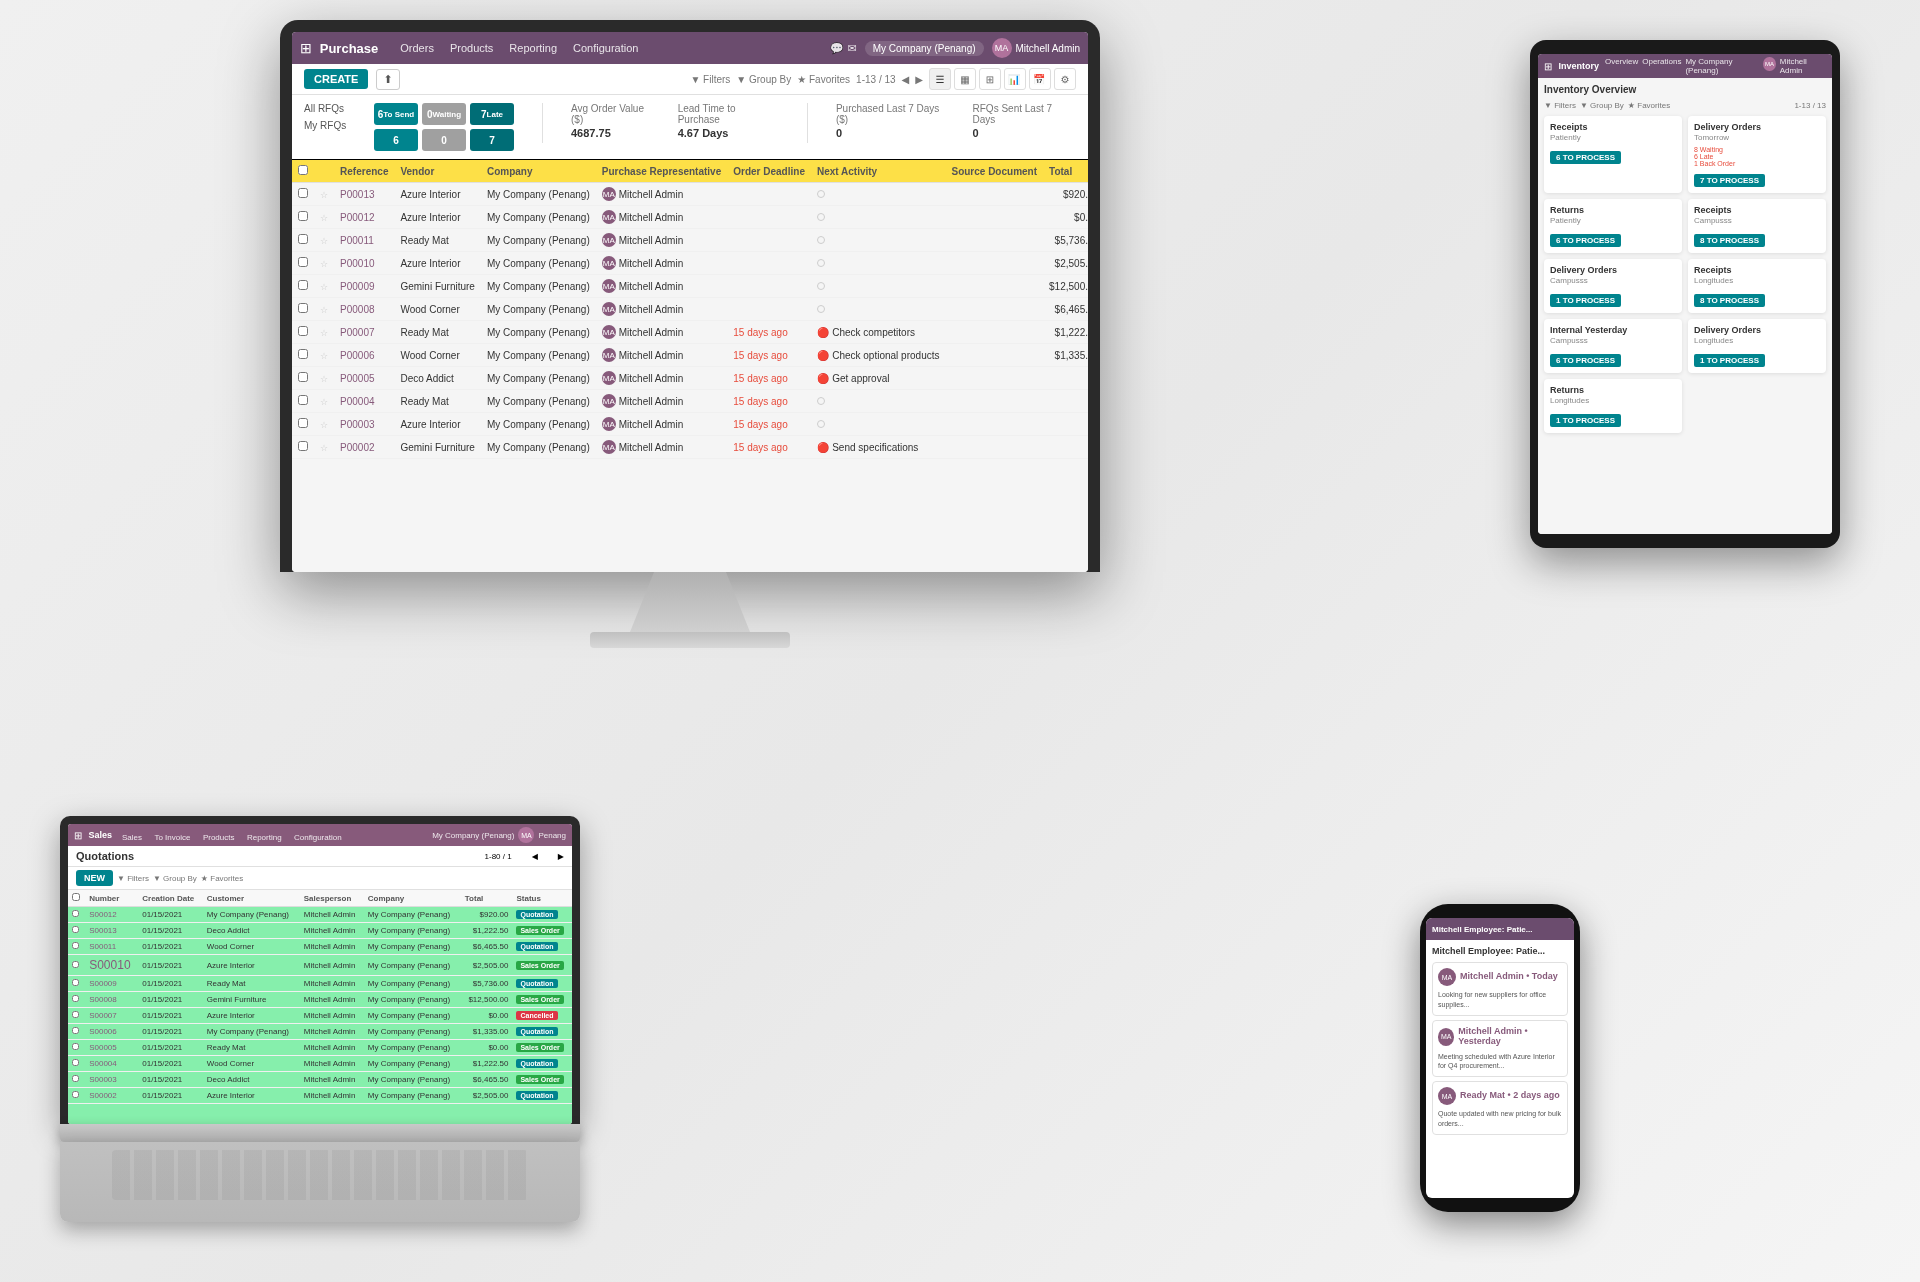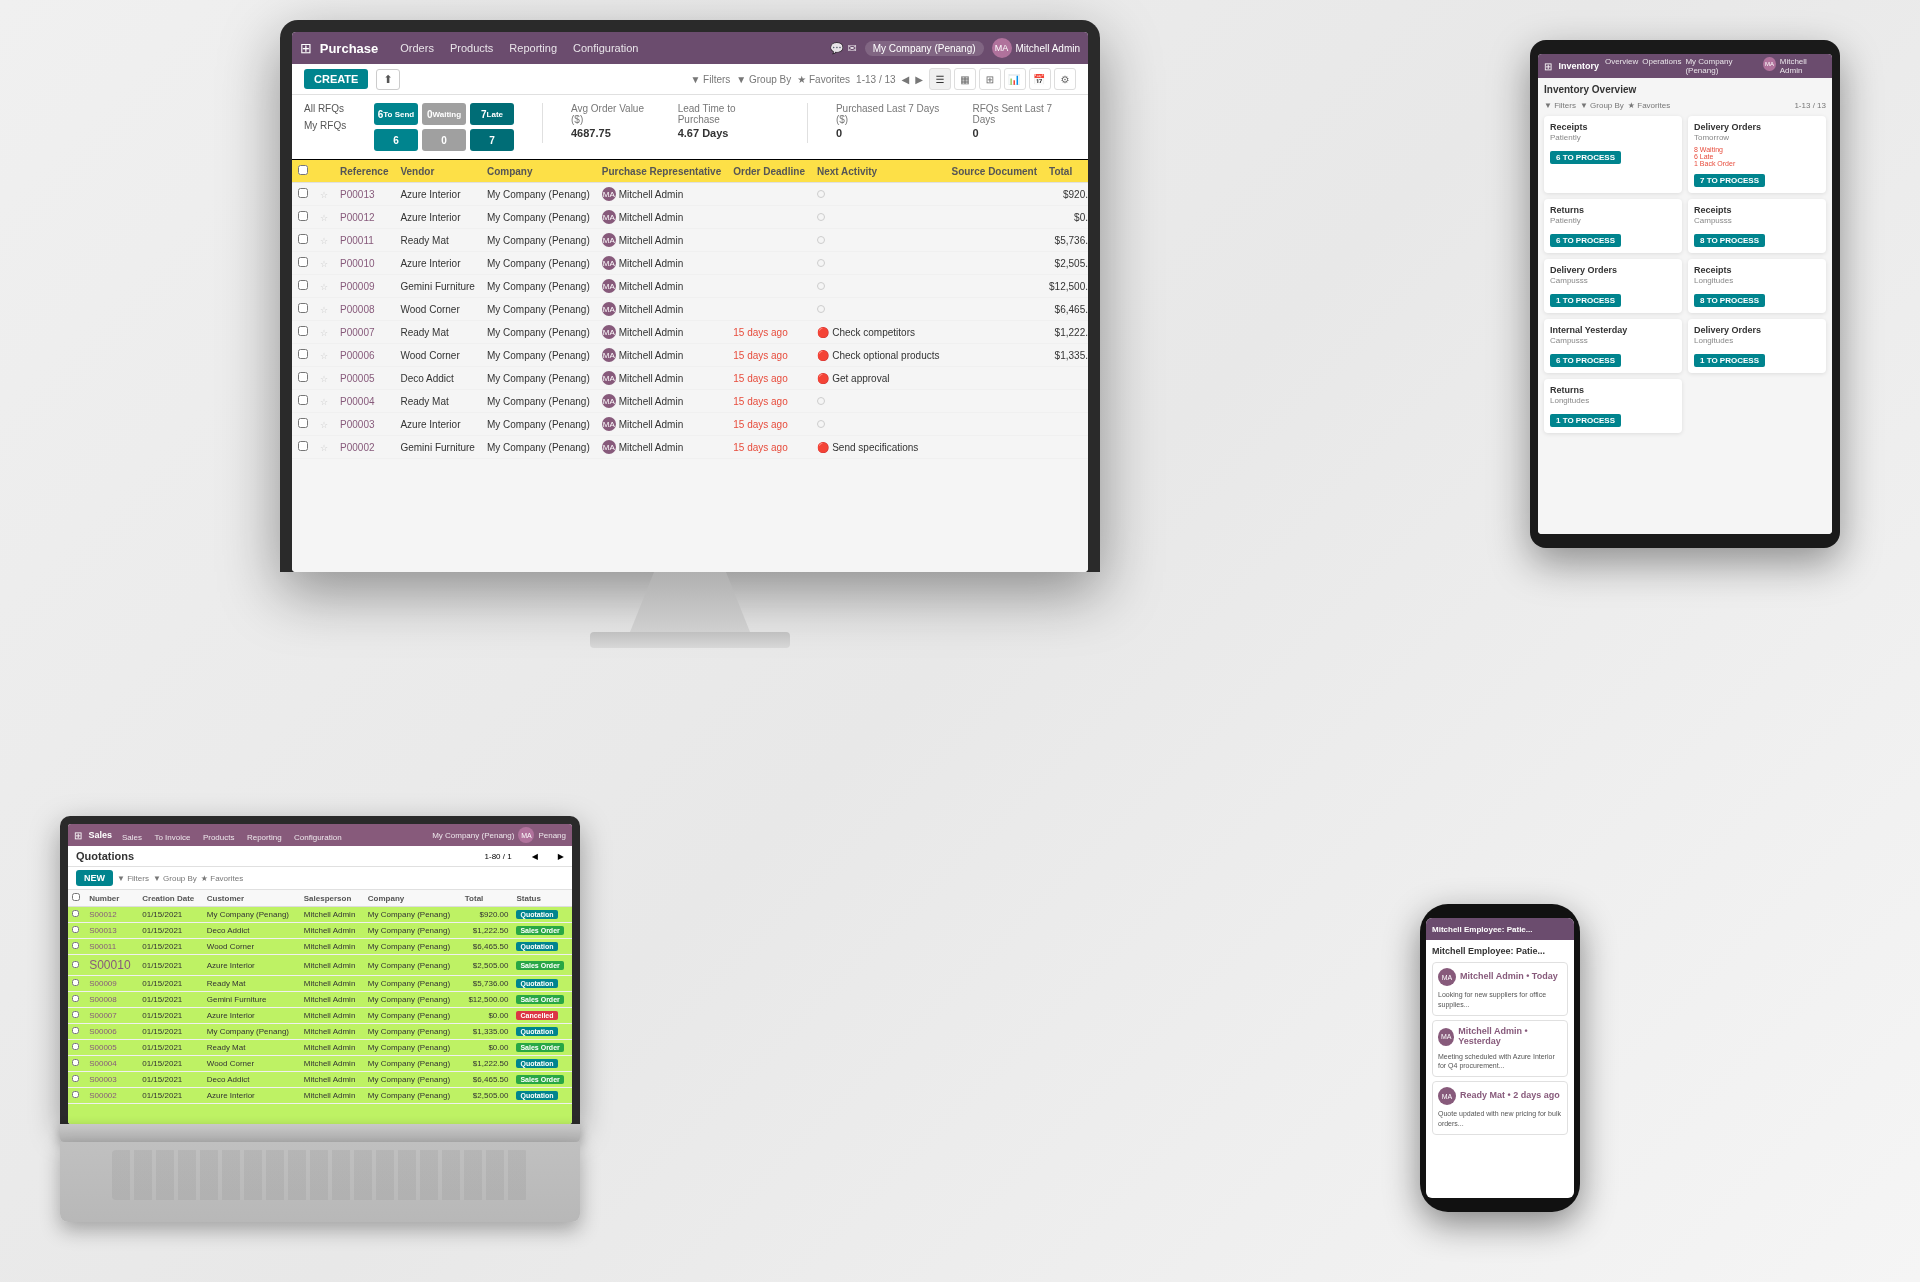--- a/index.html
+++ b/index.html
@@ -364,21 +364,21 @@
     }
     .laptop-topbar-nav span {
       color: rgba(255,255,255,0.85);
       font-size: 8px;
       padding: 1px 4px;
       cursor: pointer;
     }
     .laptop-content {
       height: calc(300px - 22px);
       overflow: hidden;
-      background: #bef264;
+      background: #86efac;
     }
     .laptop-inner-toolbar {
       background: #fff;
       padding: 4px 8px;
       border-bottom: 1px solid #e0e0e0;
       display: flex;
       align-items: center;
       justify-content: space-between;
     }
     .laptop-page-title {

